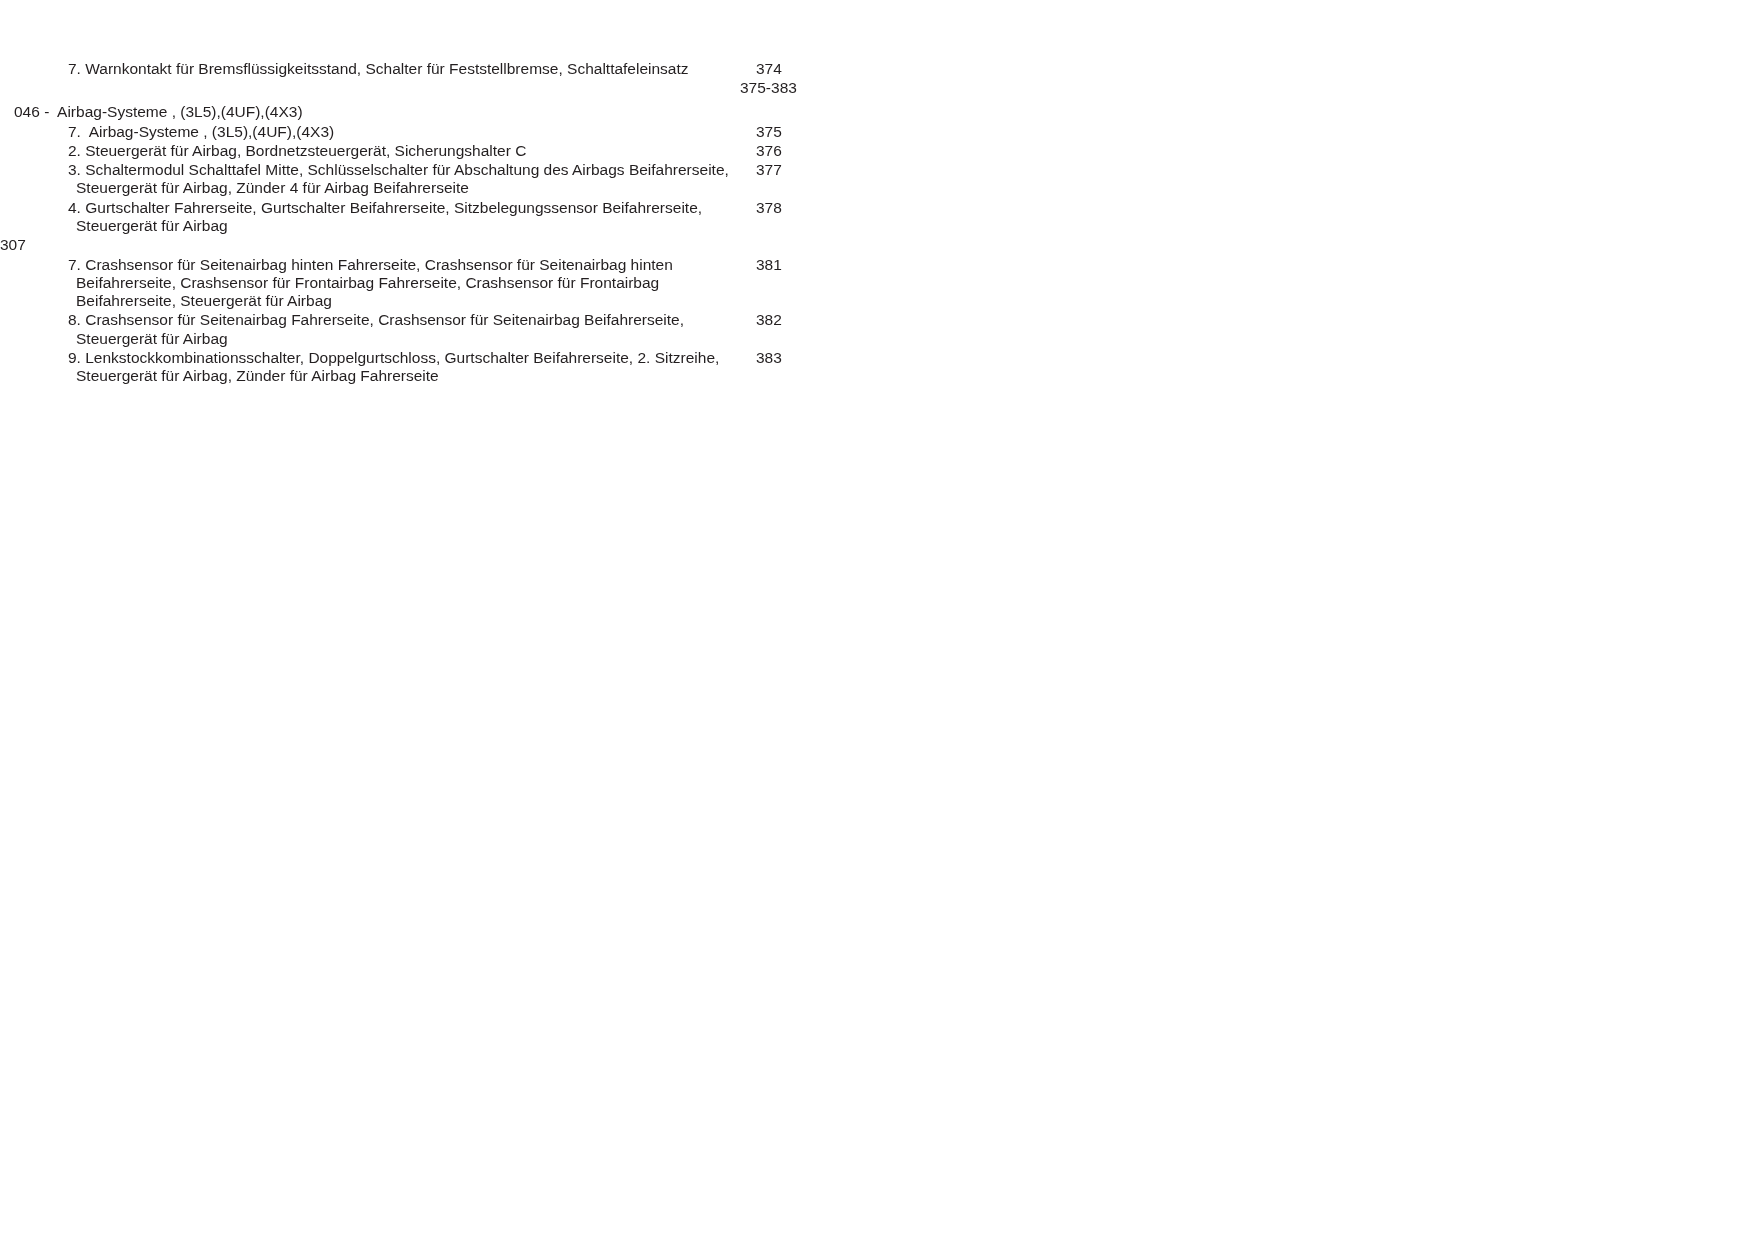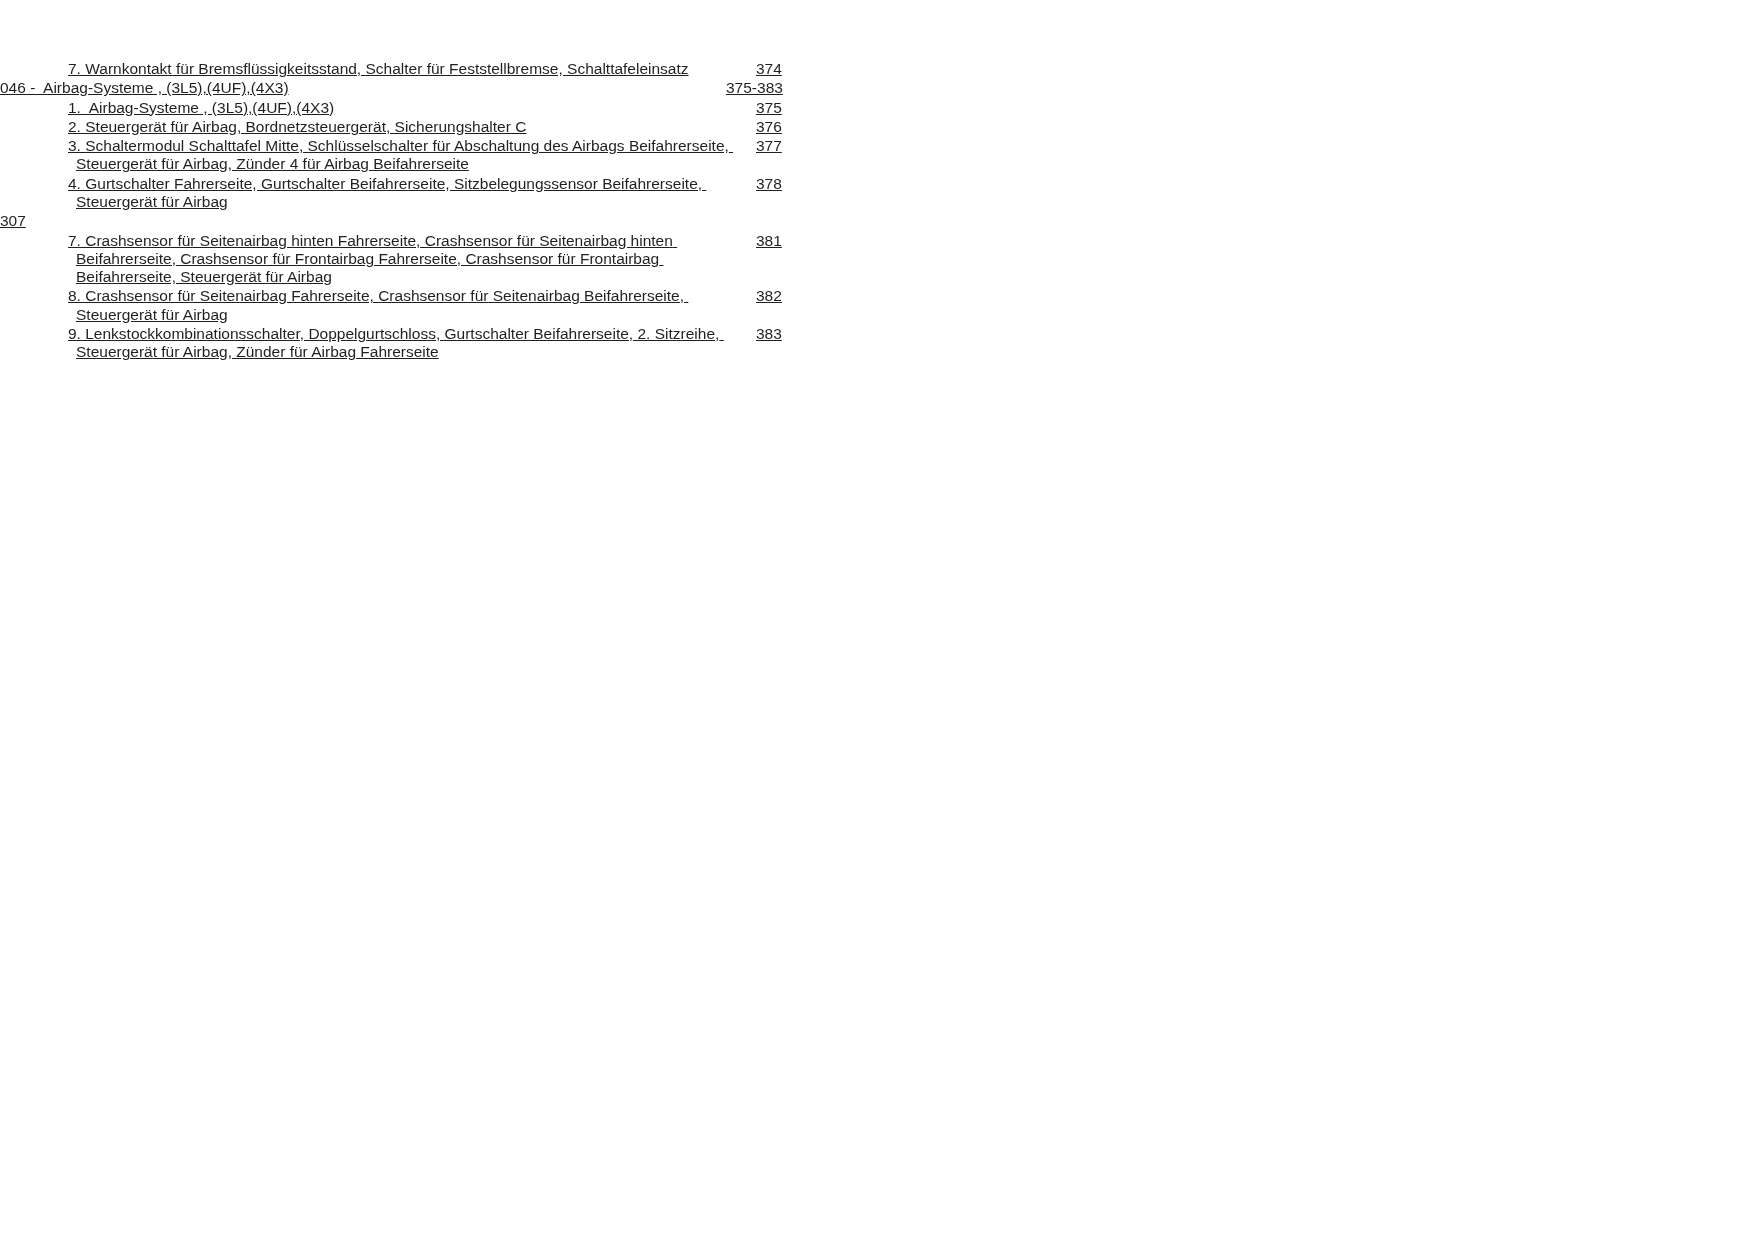--- a/index.html
+++ b/index.html
@@ -16,64 +16,64 @@
   }
   .page {
     position: relative;
     width: 1754px;
     height: 1239px;
     box-sizing: border-box;
     padding: 60px 0 0 0;
   }
   .toc {
     width: 100%;
-    text-decoration: underline;
   }
   .toc-row {
     display: flex;
     align-items: flex-start;
     font-size: 15.5px;
     line-height: 1.18;
     margin-bottom: 1px;
   }
   .toc-row .label {
     flex: 0 0 auto;
     width: 680px;
     white-space: pre-wrap;
   }
   .toc-row .pages {
     flex: 0 0 auto;
     width: 220px;
   }
   
   .lvl-section .label {
-    padding-left: 46px;
+    padding-left: 60px;
     text-indent: -46px;
     margin-left: 0;
+    margin-top: 24px;
   }
   .lvl-item .label {
     padding-left: 76px;
     text-indent: -8px;
   }
 </style>
 </head>
 <body>
 
 <div class="page">
   <div class="toc" id="toc">
       <div class="toc-row lvl-item">
         <div class="label">7. Warnkontakt für Bremsflüssigkeitsstand, Schalter für Feststellbremse, Schalttafeleinsatz</div>
         <div class="pages">374</div>
       </div>
       <div class="toc-row lvl-section">
         <div class="label">046 -  Airbag-Systeme , (3L5),(4UF),(4X3)</div>
         <div class="pages">375-383</div>
       </div>
       <div class="toc-row lvl-item">
-        <div class="label">1.  Airbag-Systeme , (3L5),(4UF),(4X3)</div>
+        <div class="label">7.  Airbag-Systeme , (3L5),(4UF),(4X3)</div>
         <div class="pages">375</div>
       </div>
       <div class="toc-row lvl-item">
         <div class="label">2. Steuergerät für Airbag, Bordnetzsteuergerät, Sicherungshalter C</div>
         <div class="pages">376</div>
       </div>
       <div class="toc-row lvl-item">
         <div class="label">3. Schaltermodul Schalttafel Mitte, Schlüsselschalter für Abschaltung des Airbags Beifahrerseite, Steuergerät für Airbag, Zünder 4 für Airbag Beifahrerseite</div>
         <div class="pages">377</div>
       </div>

